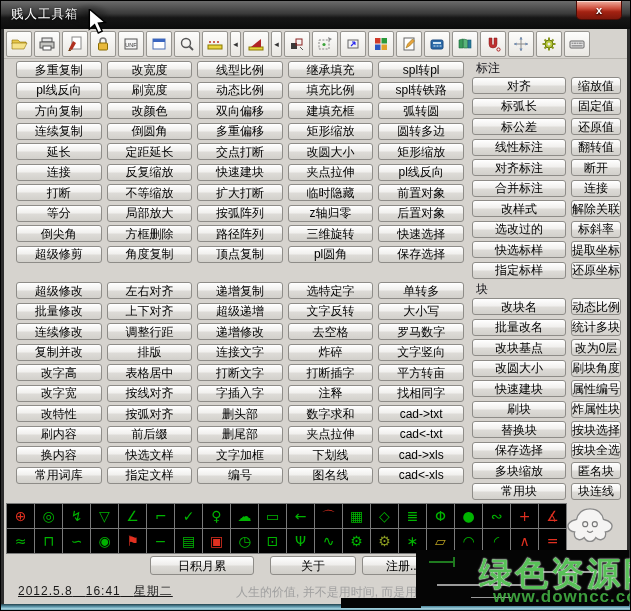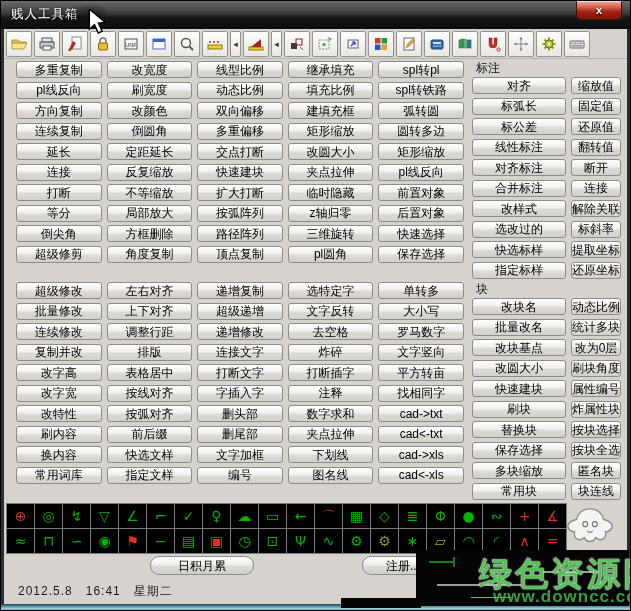--- a/index.html
+++ b/index.html
@@ -51,27 +51,27 @@
   .palette-wrap{position:relative;height:51px;}
   .icon-palette{position:absolute;left:2px;top:0;display:grid;
     grid-template-columns:repeat(20,27px);grid-auto-rows:24px;gap:1px;background:#7a7a7a;
     border:1px solid #7a7a7a;}
   .pcell{background:#000;display:flex;align-items:center;justify-content:center;cursor:pointer;}
   .pcell span{font-size:14px;line-height:1;font-family:"DejaVu Sans",sans-serif;}
   .mascot{position:absolute;right:8px;top:1px;}
   
   .statusbar{position:relative;flex:1;}
   .sbtn{position:absolute;top:2px;height:19px;font-size:12px;color:#000;
-    border:1px solid #8e8c88;border-radius:9px;cursor:pointer;
+    border:1px solid #8e8c88;border-radius:3px;cursor:pointer;
     background:linear-gradient(180deg,#ffffff,#efeeec 45%,#dcdad6 55%,#d0cec9);
     font-family:"Liberation Sans","DejaVu Sans",sans-serif;}
   .sbtn.b1{left:146px;width:104px;}
   .sbtn.b2{left:266px;width:86px;}
   .sbtn.b3{left:358px;width:82px;}
-  .status-date{position:absolute;left:14px;top:29px;font-size:12px;color:#1a1a1a;letter-spacing:1px;}
+  .status-date{position:absolute;left:14px;top:29px;font-size:12px;color:#1a1a1a;letter-spacing:1px;text-decoration:underline;}
   .status-motto{position:absolute;left:232px;top:30px;font-size:12px;color:#a0a0a0;white-space:nowrap;}
   
   .black-overlay{position:absolute;left:415px;top:549px;width:213px;height:56px;background:#050505;z-index:30;}
   .black-tab{position:absolute;left:340px;top:597px;width:80px;height:10px;background:#050505;z-index:30;}
   .ov-line{position:absolute;background:#9a9a9a;z-index:31;}
   .ov-green{position:absolute;background:#1f7a1f;z-index:31;}
   .wm1{position:absolute;left:478px;top:551px;z-index:40;font-size:33px;font-weight:bold;
     color:rgba(70,185,70,.9);letter-spacing:3px;text-shadow:0 0 2px #fff,0 0 1px #fff;white-space:nowrap;}
   .wm2{position:absolute;left:492px;top:586px;z-index:40;font-size:17px;font-weight:bold;
     color:rgba(70,185,70,.85);letter-spacing:1px;white-space:nowrap;}
@@ -535,21 +535,23 @@
         <path d="M27 28c2 2 4 2 6 0" fill="none" stroke="#777" stroke-width="1.2"></path>
       </svg>
     </div>
 
     <div class="statusbar">
       <div class="status-date">
         <span>2012.5.8</span>&nbsp;&nbsp;
         <span>16:41</span>&nbsp;&nbsp;
         <span>星期二</span>
       </div>
+      <div class="status-motto">人生的价值, 并不是用时间, 而是用</div>
     <button type="button" class="sbtn b1">日积月累</button>
+        <button type="button" class="sbtn b2">关于</button>
         <button type="button" class="sbtn b3">注册...</button>
       </div>
 
   </div>
 
   <div class="black-overlay"></div>
   <div class="black-tab"></div>
   <div class="ov-line" style="left:436px;top:583px;width:84px;height:2px;"></div>
   <div class="ov-line" style="left:540px;top:570px;width:58px;height:2px;"></div>
   <div class="ov-line" style="left:470px;top:596px;width:40px;height:1px;"></div>

